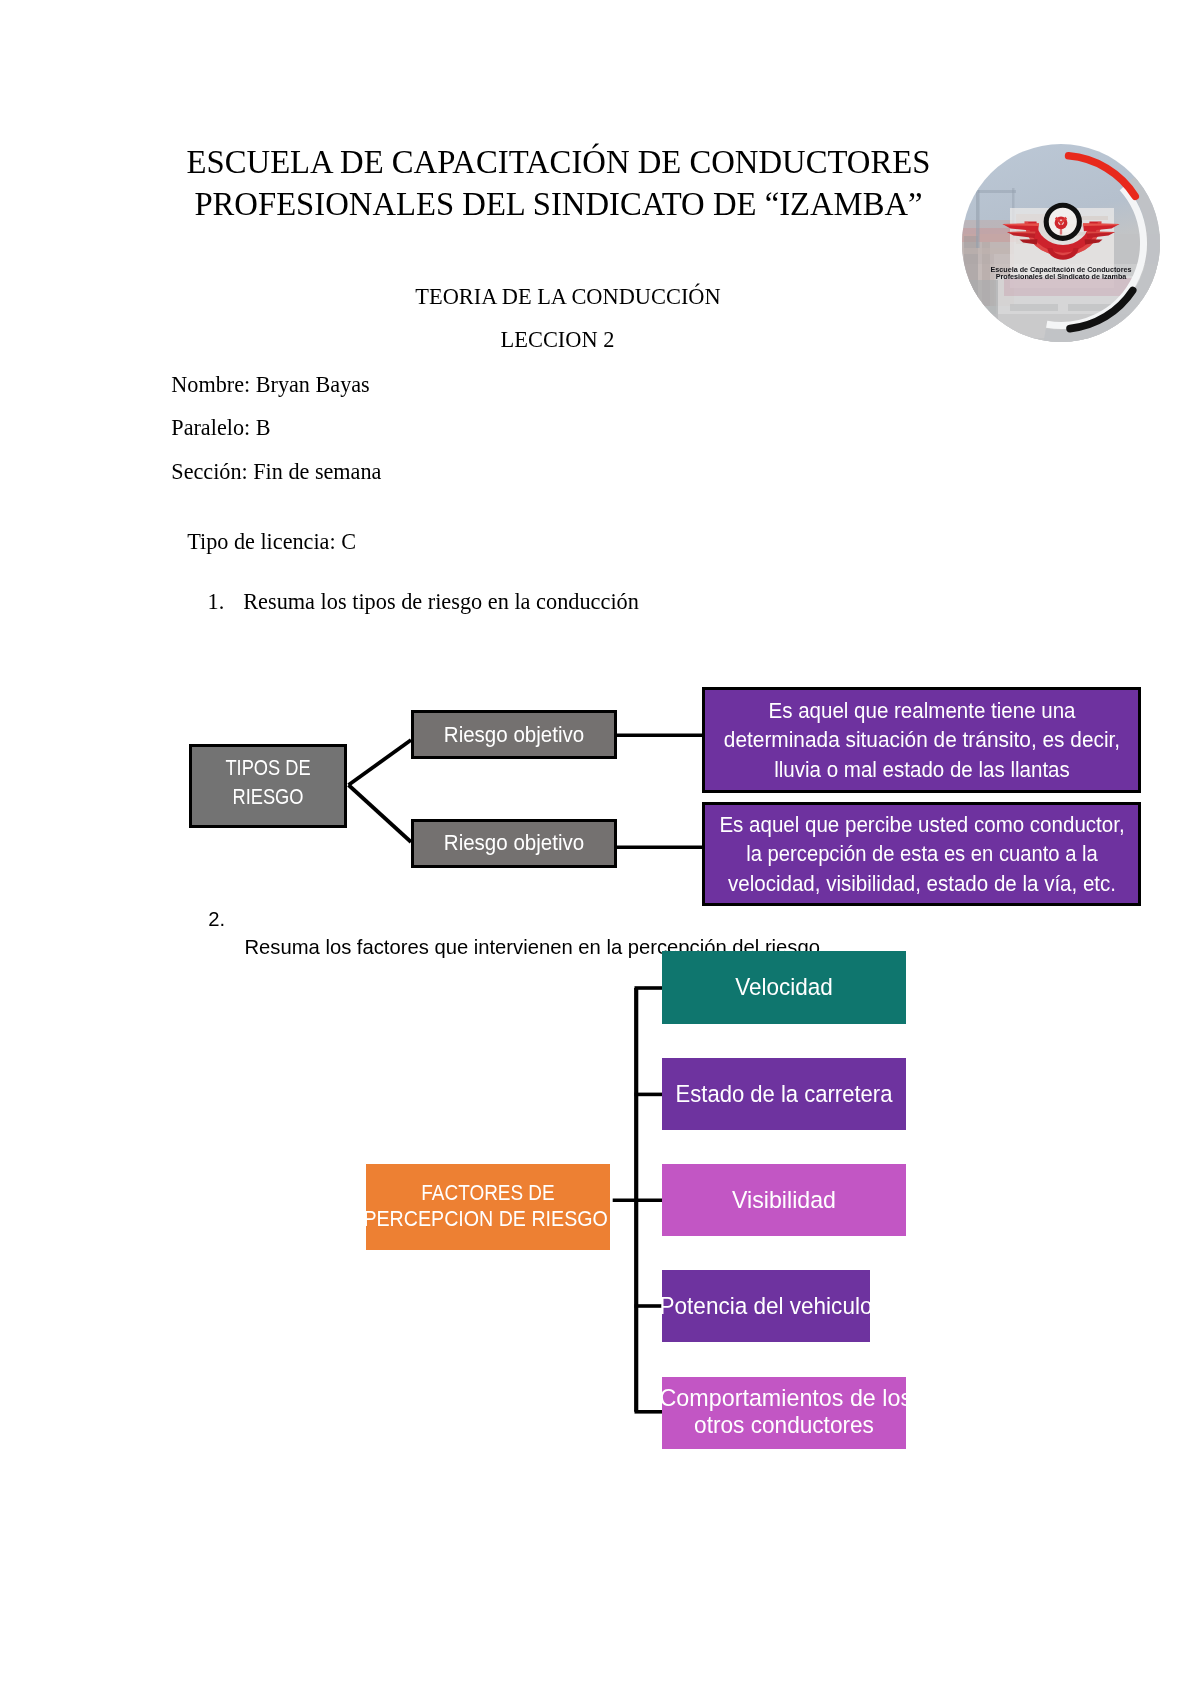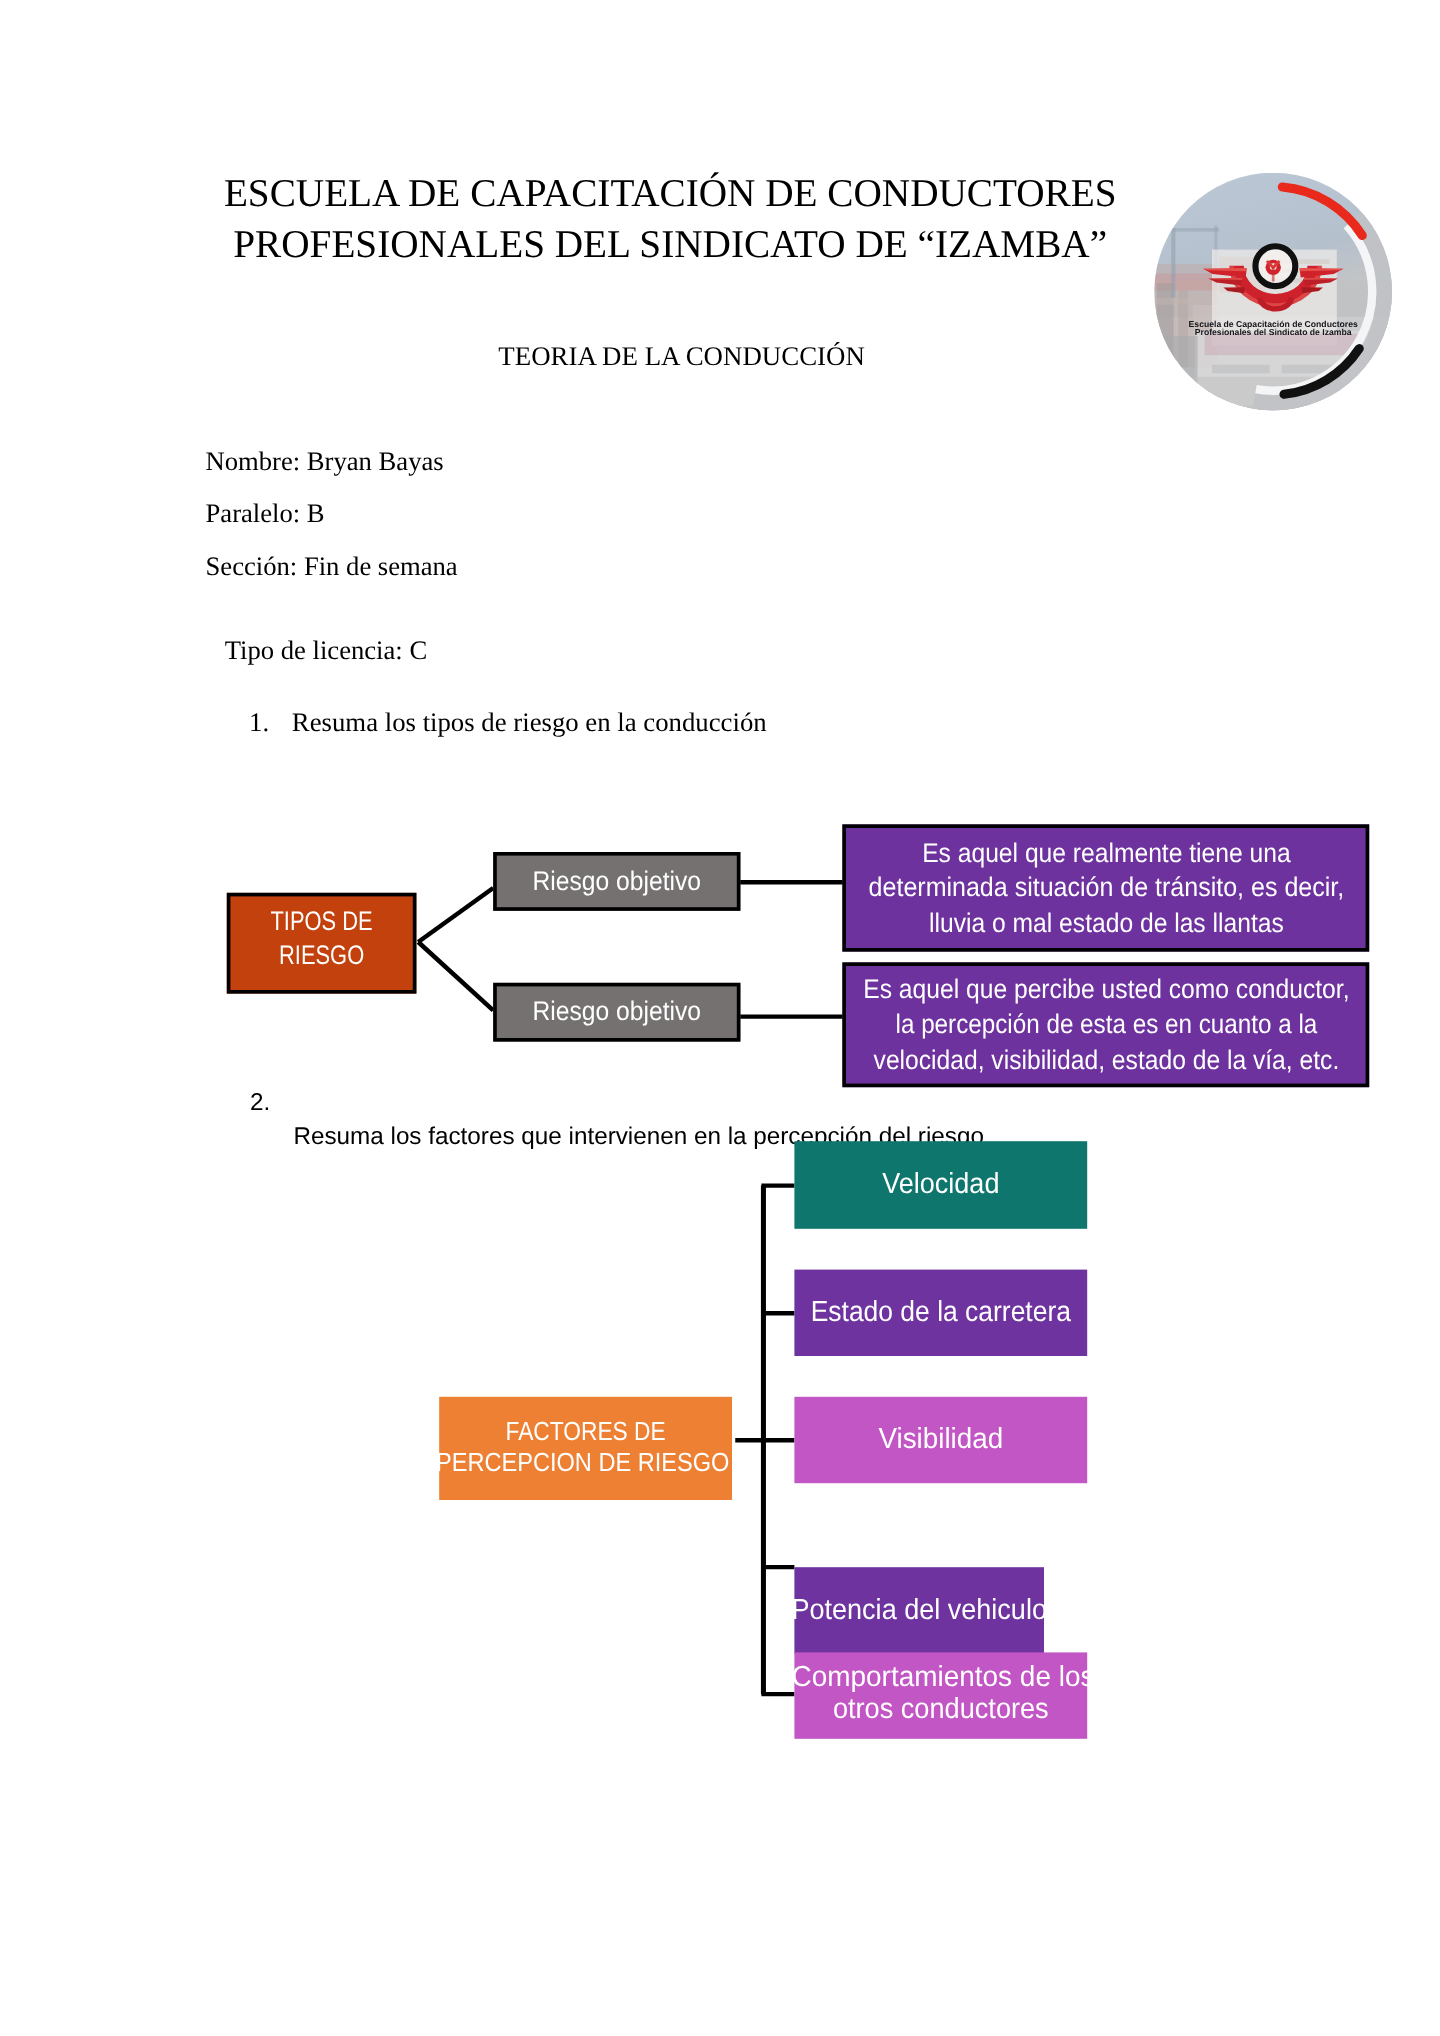--- a/index.html
+++ b/index.html
@@ -43,20 +43,21 @@
 </style>
 </head>
 <body>
 
 <div class="page">
 
   <div class="abs title" style="left:58.5px;top:145.9px;width:1000px;">ESCUELA DE CAPACITACIÓN DE CONDUCTORES</div>
   <div class="abs subtitle" style="left:68px;top:285.5px;width:1000px;">TEORIA DE LA CONDUCCIÓN</div>
 
   <div class="abs title" style="left:58.5px;top:187.5px;width:1000px;">PROFESIONALES DEL SINDICATO DE “IZAMBA”</div>
+  <div class="abs subtitle" style="left:57.5px;top:328.5px;width:1000px;">LECCION 2</div>
 
   <div class="abs" style="left:962px;top:144px;width:198px;height:198px;">
     <svg width="198" height="198" viewBox="0 0 198 198">
  <defs>
   <clipPath id="cc">
             <circle cx="99" cy="99" r="99"></circle>
           </clipPath>
   <linearGradient id="sky" x1="0" y1="0" x2="0.25" y2="1">
     <stop offset="0%" stop-color="#bcc8d6"></stop>
             <stop offset="45%" stop-color="#b5c0cd"></stop>
@@ -130,21 +131,21 @@
 
   <div>
 
     <svg class="abs" style="left:340px;top:690px;width:380px;height:190px;overflow:visible;">
       <polyline points="8.5,95 71,50" fill="none" stroke="#000" stroke-width="3.8"></polyline>
       <polyline points="8.5,95 71,152" fill="none" stroke="#000" stroke-width="3.8"></polyline>
       <line x1="275" y1="45.2" x2="366" y2="45.2" stroke="#000" stroke-width="3.6"></line>
       <line x1="275" y1="157.2" x2="366" y2="157.2" stroke="#000" stroke-width="3.6"></line>
     </svg>
 
-    <div class="node bordered d1" style="left:189px;top:744px;width:158px;height:84px;background:#c2410c;">
+    <div class="node bordered d1" style="left:189px;top:744px;width:158px;height:84px;background:#737373;">
       <div class="stack" style="transform:translateY(-4.3px);">
         <span class="txt caps">TIPOS DE</span>
         <span class="txt caps">RIESGO</span>
       </div>
     </div>
 
     <div class="node bordered d1" style="left:410.5px;top:710px;width:206.5px;height:49px;background:#747170;">
       <div class="stack">
           <span class="txt">Riesgo objetivo</span>
         </div>
@@ -205,21 +206,21 @@
           <span class="txt" style="transform:translateX(-50%) scaleX(0.915);">Estado de la carretera</span>
         </div>
     </div>
 
     <div class="node d2" style="left:661.9px;top:1163.7px;width:244px;height:72.3px;background:#C256C4;">
       <div class="stack">
           <span class="txt" style="transform:translateX(-50%) scaleX(0.961);">Visibilidad</span>
         </div>
     </div>
 
-    <div class="node d2" style="left:661.9px;top:1269.8px;width:208px;height:72.3px;background:#6E339F;margin-top:36px;">
+    <div class="node d2" style="left:661.9px;top:1269.8px;width:208px;height:72.3px;background:#6E339F;">
       <div class="stack">
           <span class="txt">Potencia del vehiculo</span>
         </div>
     </div>
 
     <div class="node d2" style="left:661.9px;top:1377px;width:244px;height:71.5px;background:#C256C4;">
       <div class="stack" style="transform:translateY(-1.1px);">
         <span class="txt" style="transform:translateX(-50%) translateX(1.8px) scaleX(0.967);">Comportamientos de los</span>
         <span class="txt" style="transform:translateX(-50%) scaleX(0.939);">otros conductores</span>
       </div>

